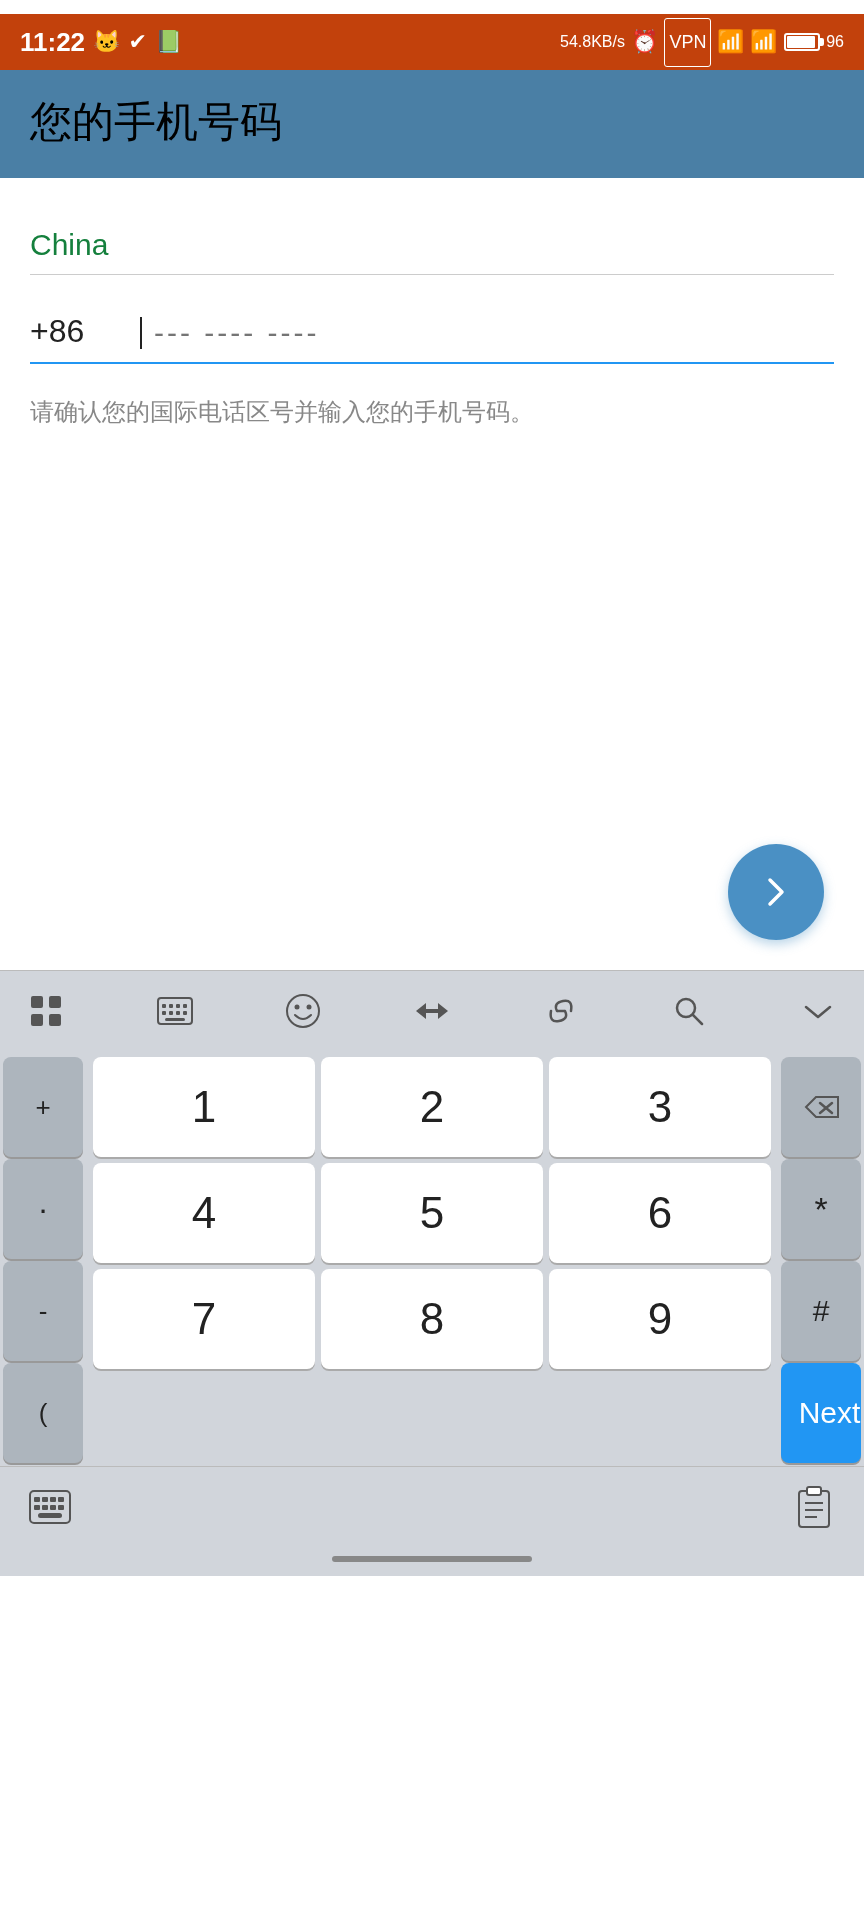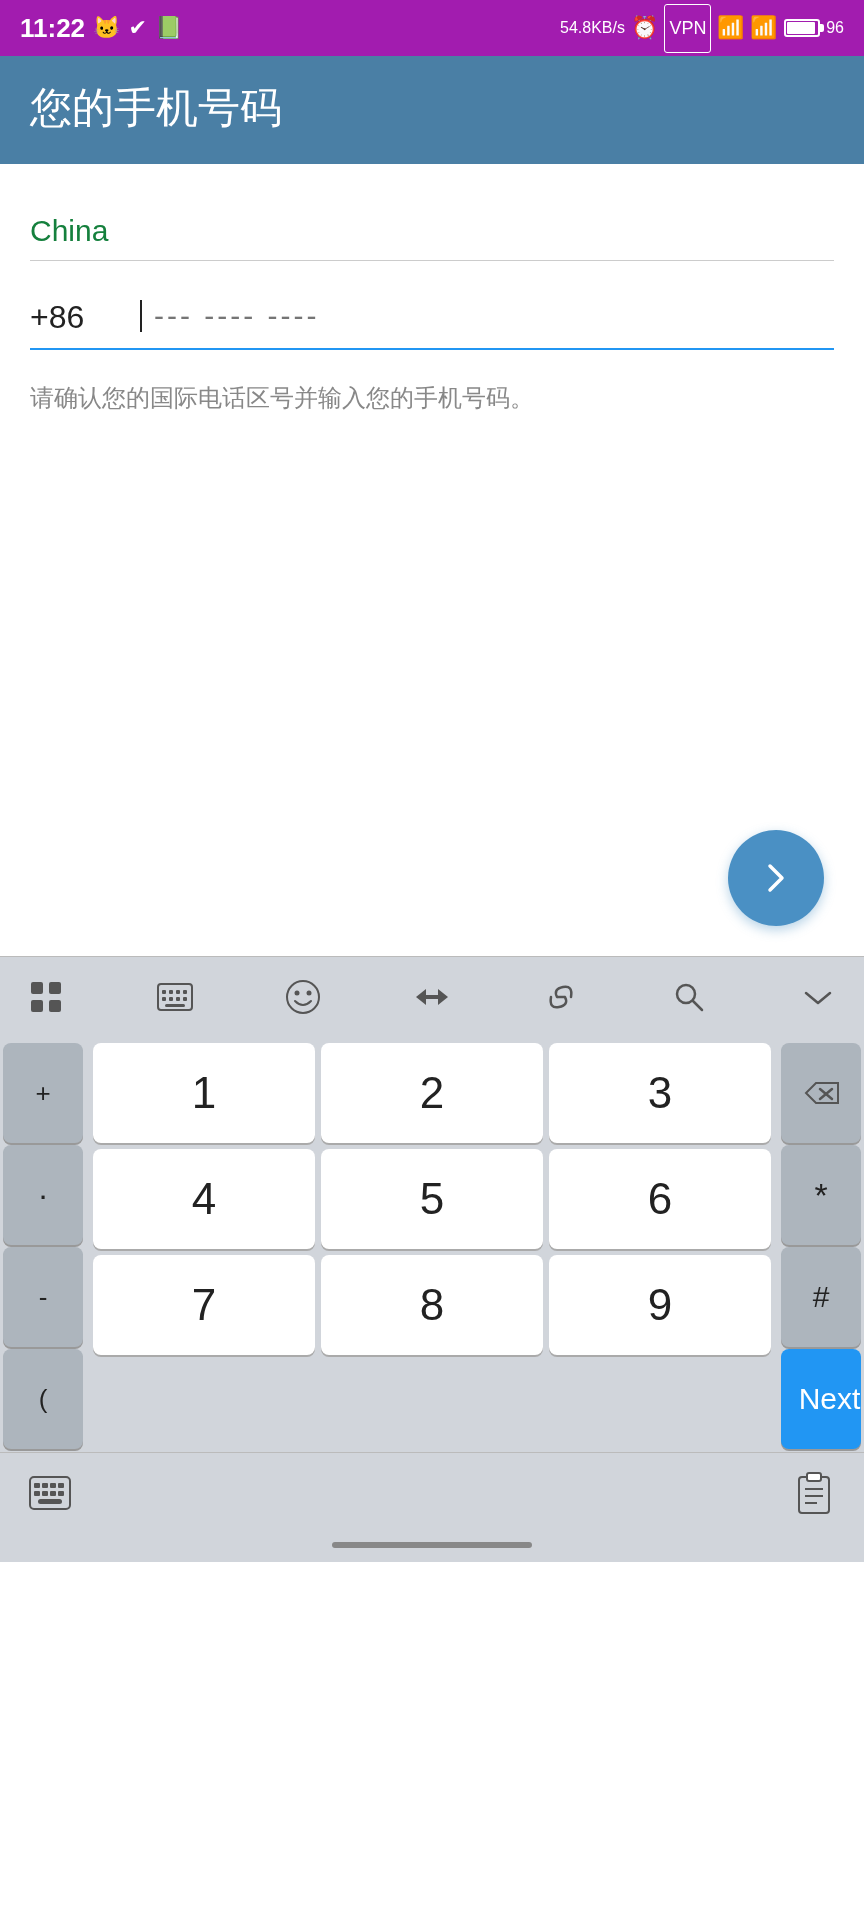--- a/index.html
+++ b/index.html
@@ -7,29 +7,30 @@
     body {
       width: 864px;
       min-height: 1920px;
       font-family: "Helvetica Neue", Arial, sans-serif;
       background: #fff;
       overflow-x: hidden;
     }
 
     
     .status-bar {
-      background: #a21caf;
+      background: #c2410c;
       color: white;
       display: flex;
       align-items: center;
       justify-content: space-between;
       padding: 0 20px;
       height: 56px;
       font-size: 24px;
       font-weight: 500;
+      margin-top: 14px;
     }
     .status-left { display: flex; align-items: center; gap: 8px; }
     .status-right { display: flex; align-items: center; gap: 6px; font-size: 22px; }
     .status-time { font-size: 26px; font-weight: bold; }
     .battery-icon {
       border: 2px solid white;
       border-radius: 3px;
       width: 36px;
       height: 18px;
       position: relative;
@@ -51,21 +52,21 @@
       background: white;
       height: 12px;
       width: 88%;
       margin: 1px;
       border-radius: 1px;
     }
 
     
     .app-header {
       background: #4a7fa5;
-      color: #ffffff;
+      color: #000000;
       padding: 24px 30px 28px;
     }
     .app-header h1 {
       font-size: 42px;
       font-weight: 400;
     }
 
     
     .main-content {
       background: #fff;
@@ -81,21 +82,21 @@
       color: #15803d;
       padding: 10px 0 12px;
       border-bottom: 1px solid #ccc;
       display: block;
       width: 100%;
     }
 
     
     .phone-row {
       display: flex;
-      align-items: flex-start;
+      align-items: flex-end;
       gap: 0;
       margin-bottom: 30px;
       border-bottom: 2px solid #2196f3;
       padding-bottom: 4px;
     }
     .country-code {
       font-size: 32px;
       color: #222;
       min-width: 100px;
       padding: 8px 0;

